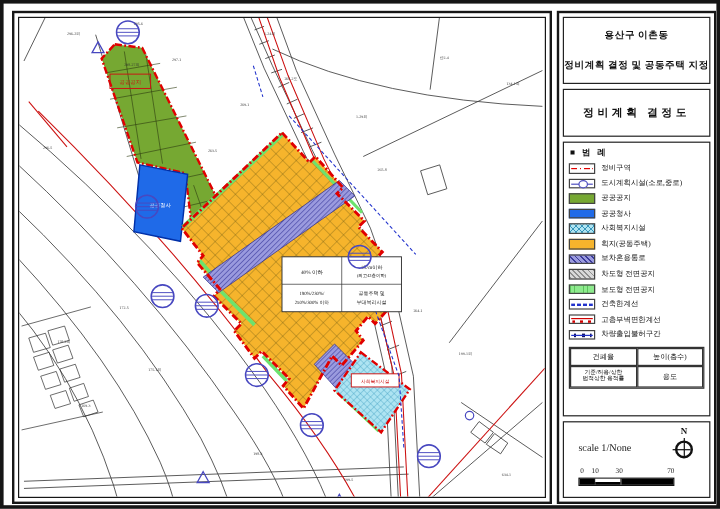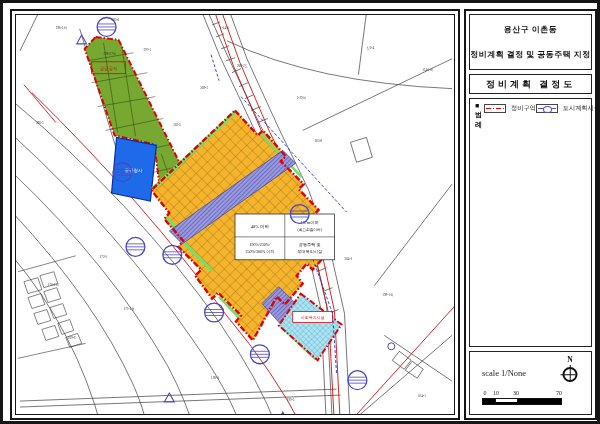--- a/index.html
+++ b/index.html
@@ -7,23 +7,23 @@
   .outer-frame{position:absolute;left:0;top:0;width:600px;height:424px;border:3px solid #161616;box-sizing:border-box;background:#fff;}
   
   .map-panel{position:absolute;left:7px;top:6px;width:450px;height:411px;border:2px solid #161616;box-sizing:border-box;background:#fff;}
   .map-inner{position:absolute;left:3px;top:3px;right:3px;bottom:3px;border:1px solid #161616;overflow:hidden;background:#fff;}
   .map-inner svg{display:block;width:100%;height:100%;}
   
   .right-panel{position:absolute;left:461px;top:6px;width:133px;height:411px;border:2px solid #161616;box-sizing:border-box;background:#fff;padding:3px 3px;display:flex;flex-direction:column;gap:4px;}
   .rbox{border:1.5px solid #222;box-sizing:border-box;background:#fff;}
   .title-box{height:56px;display:flex;flex-direction:column;justify-content:center;text-align:center;gap:12px;}
   .title-line{font-size:8px;font-weight:bold;color:#111;letter-spacing:.5px;line-height:13px;white-space:nowrap;}
-  .subtitle-box{height:20px;display:flex;align-items:center;justify-content:center;}
+  .subtitle-box{height:40px;display:flex;align-items:center;justify-content:center;}
   .subtitle{font-size:9px;font-weight:bold;letter-spacing:3px;color:#111;white-space:nowrap;}
-  .legend-box{flex:1;padding:3px 4px 2px 4px;display:flex;}
+  .legend-box{flex:1;padding:3px 4px 2px 4px;display:flex;flex-direction:column;}
   .legend-header{font-size:7px;font-weight:bold;color:#111;margin:0 0 2px 1px;letter-spacing:2px;}
   .lrow{display:flex;align-items:center;gap:5px;height:12.6px;}
   .llabel{font-size:6.2px;color:#111;white-space:nowrap;}
   .sw{width:22px;height:8.5px;border:1px solid #444;box-sizing:border-box;position:relative;flex:none;background:#fff;}
   .sw-boundary::after{content:"";position:absolute;left:1px;right:1px;top:2.5px;height:1.8px;
     background:repeating-linear-gradient(90deg,#e00000 0 5px,#fff 5px 7px,#e00000 7px 8.5px,#fff 8.5px 10.5px);}
   .sw-road::before{content:"";position:absolute;left:1px;right:1px;top:3px;height:1px;background:#5050c0;}
   .sw-road::after{content:"";position:absolute;left:6.5px;top:.5px;width:6.5px;height:5px;border:1px solid #5050c0;border-radius:50%;background:#fff;}
   .sw-green{background:#76a832;}
   .sw-blue{background:#1f6ae8;}

